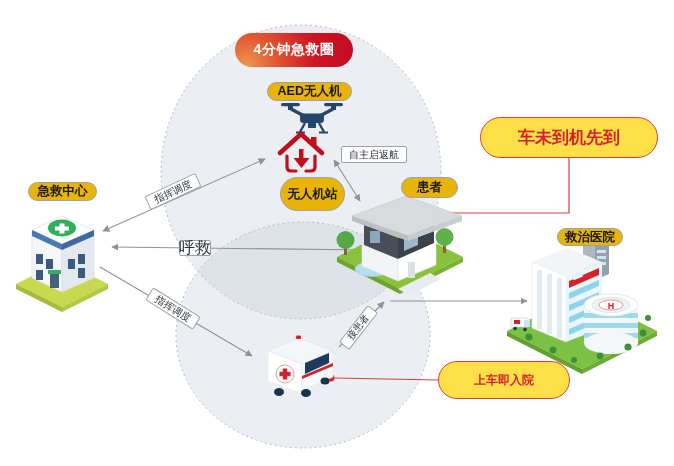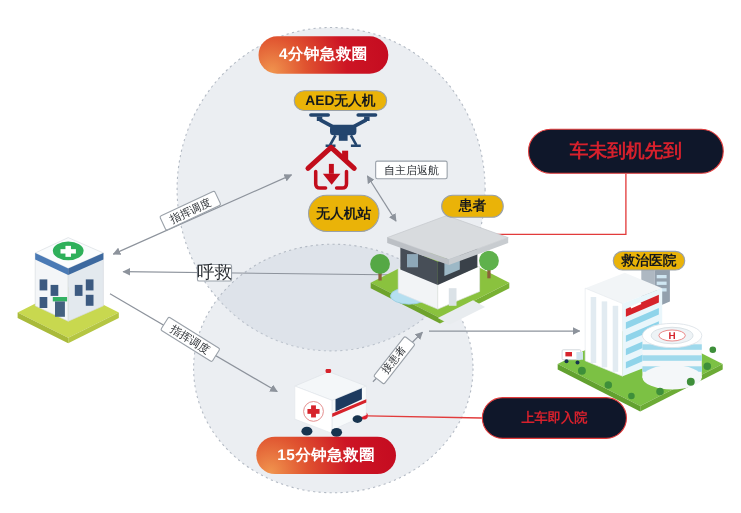--- a/index.html
+++ b/index.html
@@ -8,21 +8,21 @@
   .layer{position:absolute;left:0;top:0;}
   .lbl{position:absolute;display:flex;align-items:center;justify-content:center;
        box-sizing:border-box;white-space:nowrap;z-index:5;}
   .pill{background:#eab308;border:1px solid #9aa1a9;border-radius:999px;
         font-weight:bold;font-size:12.5px;color:#15181c;}
   .tag{background:#fff;border:1px solid #9aa1a9;border-radius:2px;
        font-size:10px;color:#2a2e33;}
   .badge{color:#fff;font-weight:bold;font-size:14px;border-radius:17px;
          letter-spacing:.5px;
          background:radial-gradient(circle at 10% 95%,#f0944e 0%,#e05430 28%,#cd1524 62%,#c40b20 100%);}
-  .callout{background:#0f172a;border:1.6px solid #e23b3b;border-radius:21px;
+  .callout{background:#fde047;border:1.6px solid #e23b3b;border-radius:21px;
            color:#d6202c;font-weight:bold;font-size:17px;}
 </style>
 </head>
 <body>
 
 <div class="stage">
 
   <svg class="layer" width="674" height="466" viewBox="0 0 674 466">
     <defs>
       <marker id="ah" viewBox="0 0 10 10" refX="9" refY="5" markerWidth="6.5" markerHeight="6.5" orient="auto-start-reverse">
@@ -184,25 +184,25 @@
       <rect x="282.8" y="368.5" width="4.4" height="11" fill="#d6232b"></rect>
       <rect x="279.5" y="371.8" width="11" height="4.4" fill="#d6232b"></rect>
       <rect x="296" y="335.5" width="5" height="3.5" rx="1" fill="#d6232b"></rect>
       <ellipse cx="279" cy="392" rx="5" ry="4" fill="#17344f"></ellipse>
       <ellipse cx="306" cy="393" rx="5" ry="4" fill="#17344f"></ellipse>
       <ellipse cx="325" cy="381" rx="4.5" ry="3.5" fill="#17344f"></ellipse>
     </g>
   </svg>
 
   <div class="lbl badge" style="left:235px;top:33px;width:118px;height:34px;">4分钟急救圈</div>
-  <div class="lbl badge" style="left:233px;top:397px;width:127px;height:34px;">15分钟急救圈</div>
 
   <div class="lbl pill" style="left:267px;top:82px;width:85px;height:19px;">AED无人机</div>
   <div class="lbl pill" style="left:280px;top:177px;width:65px;height:34px;text-align:center;">无人机站</div>
   <div class="lbl pill" style="left:401px;top:177px;width:57px;height:21px;">患者</div>
+  <div class="lbl pill" style="left:28px;top:182px;width:69px;height:19px;">急救中心</div>
   <div class="lbl pill" style="left:557px;top:228px;width:66px;height:18px;">救治医院</div>
 
   <div class="lbl tag" style="left:341px;top:146px;width:66px;height:17px;">自主启返航</div>
   <div class="lbl tag" style="left:179px;top:240px;width:32px;height:16px;font-size:16px;">呼救</div>
   <div class="lbl tag" style="left:145px;top:184px;width:56px;height:15px;transform:rotate(-25deg);">指挥调度</div>
   <div class="lbl tag" style="left:145px;top:301px;width:56px;height:15px;transform:rotate(32deg);">指挥调度</div>
   <div class="lbl tag" style="left:335px;top:321px;width:47px;height:13px;font-size:9.5px;transform:rotate(-52deg);">接患者</div>
 
   <div class="lbl callout" style="left:480px;top:117px;width:178px;height:41px;">车未到机先到</div>
   <div class="lbl callout" style="left:438px;top:361px;width:132px;height:38px;font-size:12px;border-radius:19px;">上车即入院</div>

